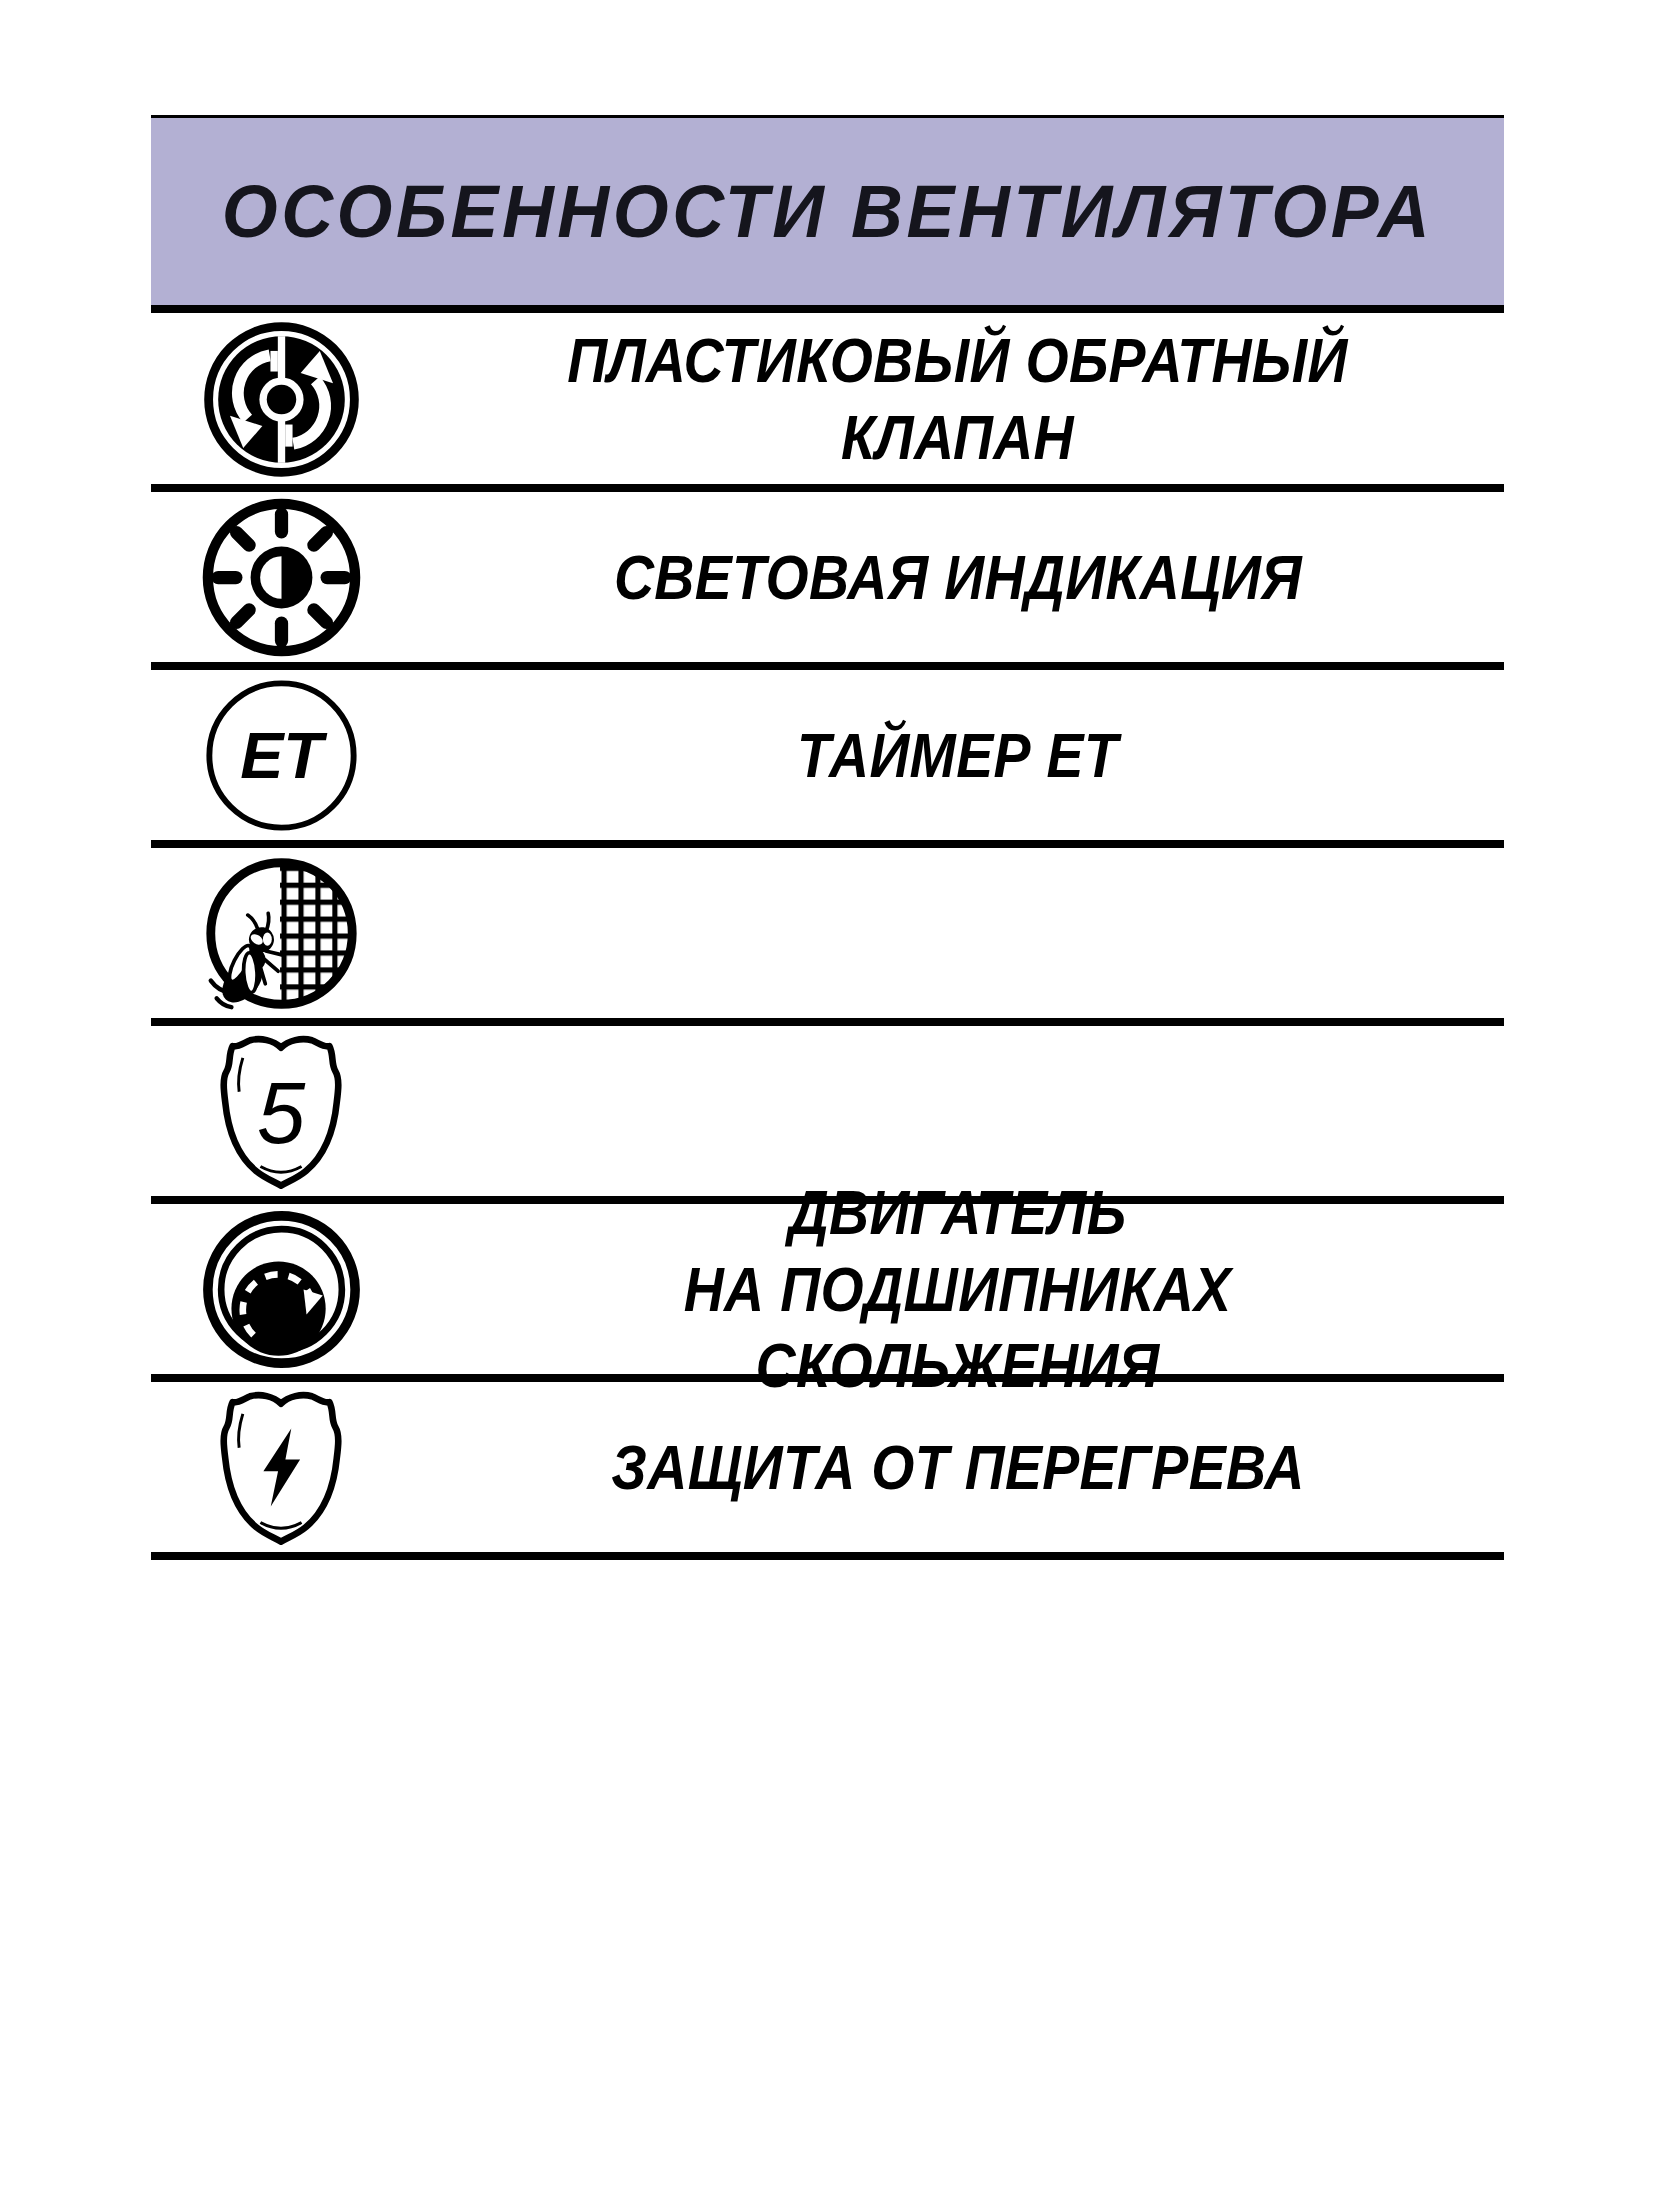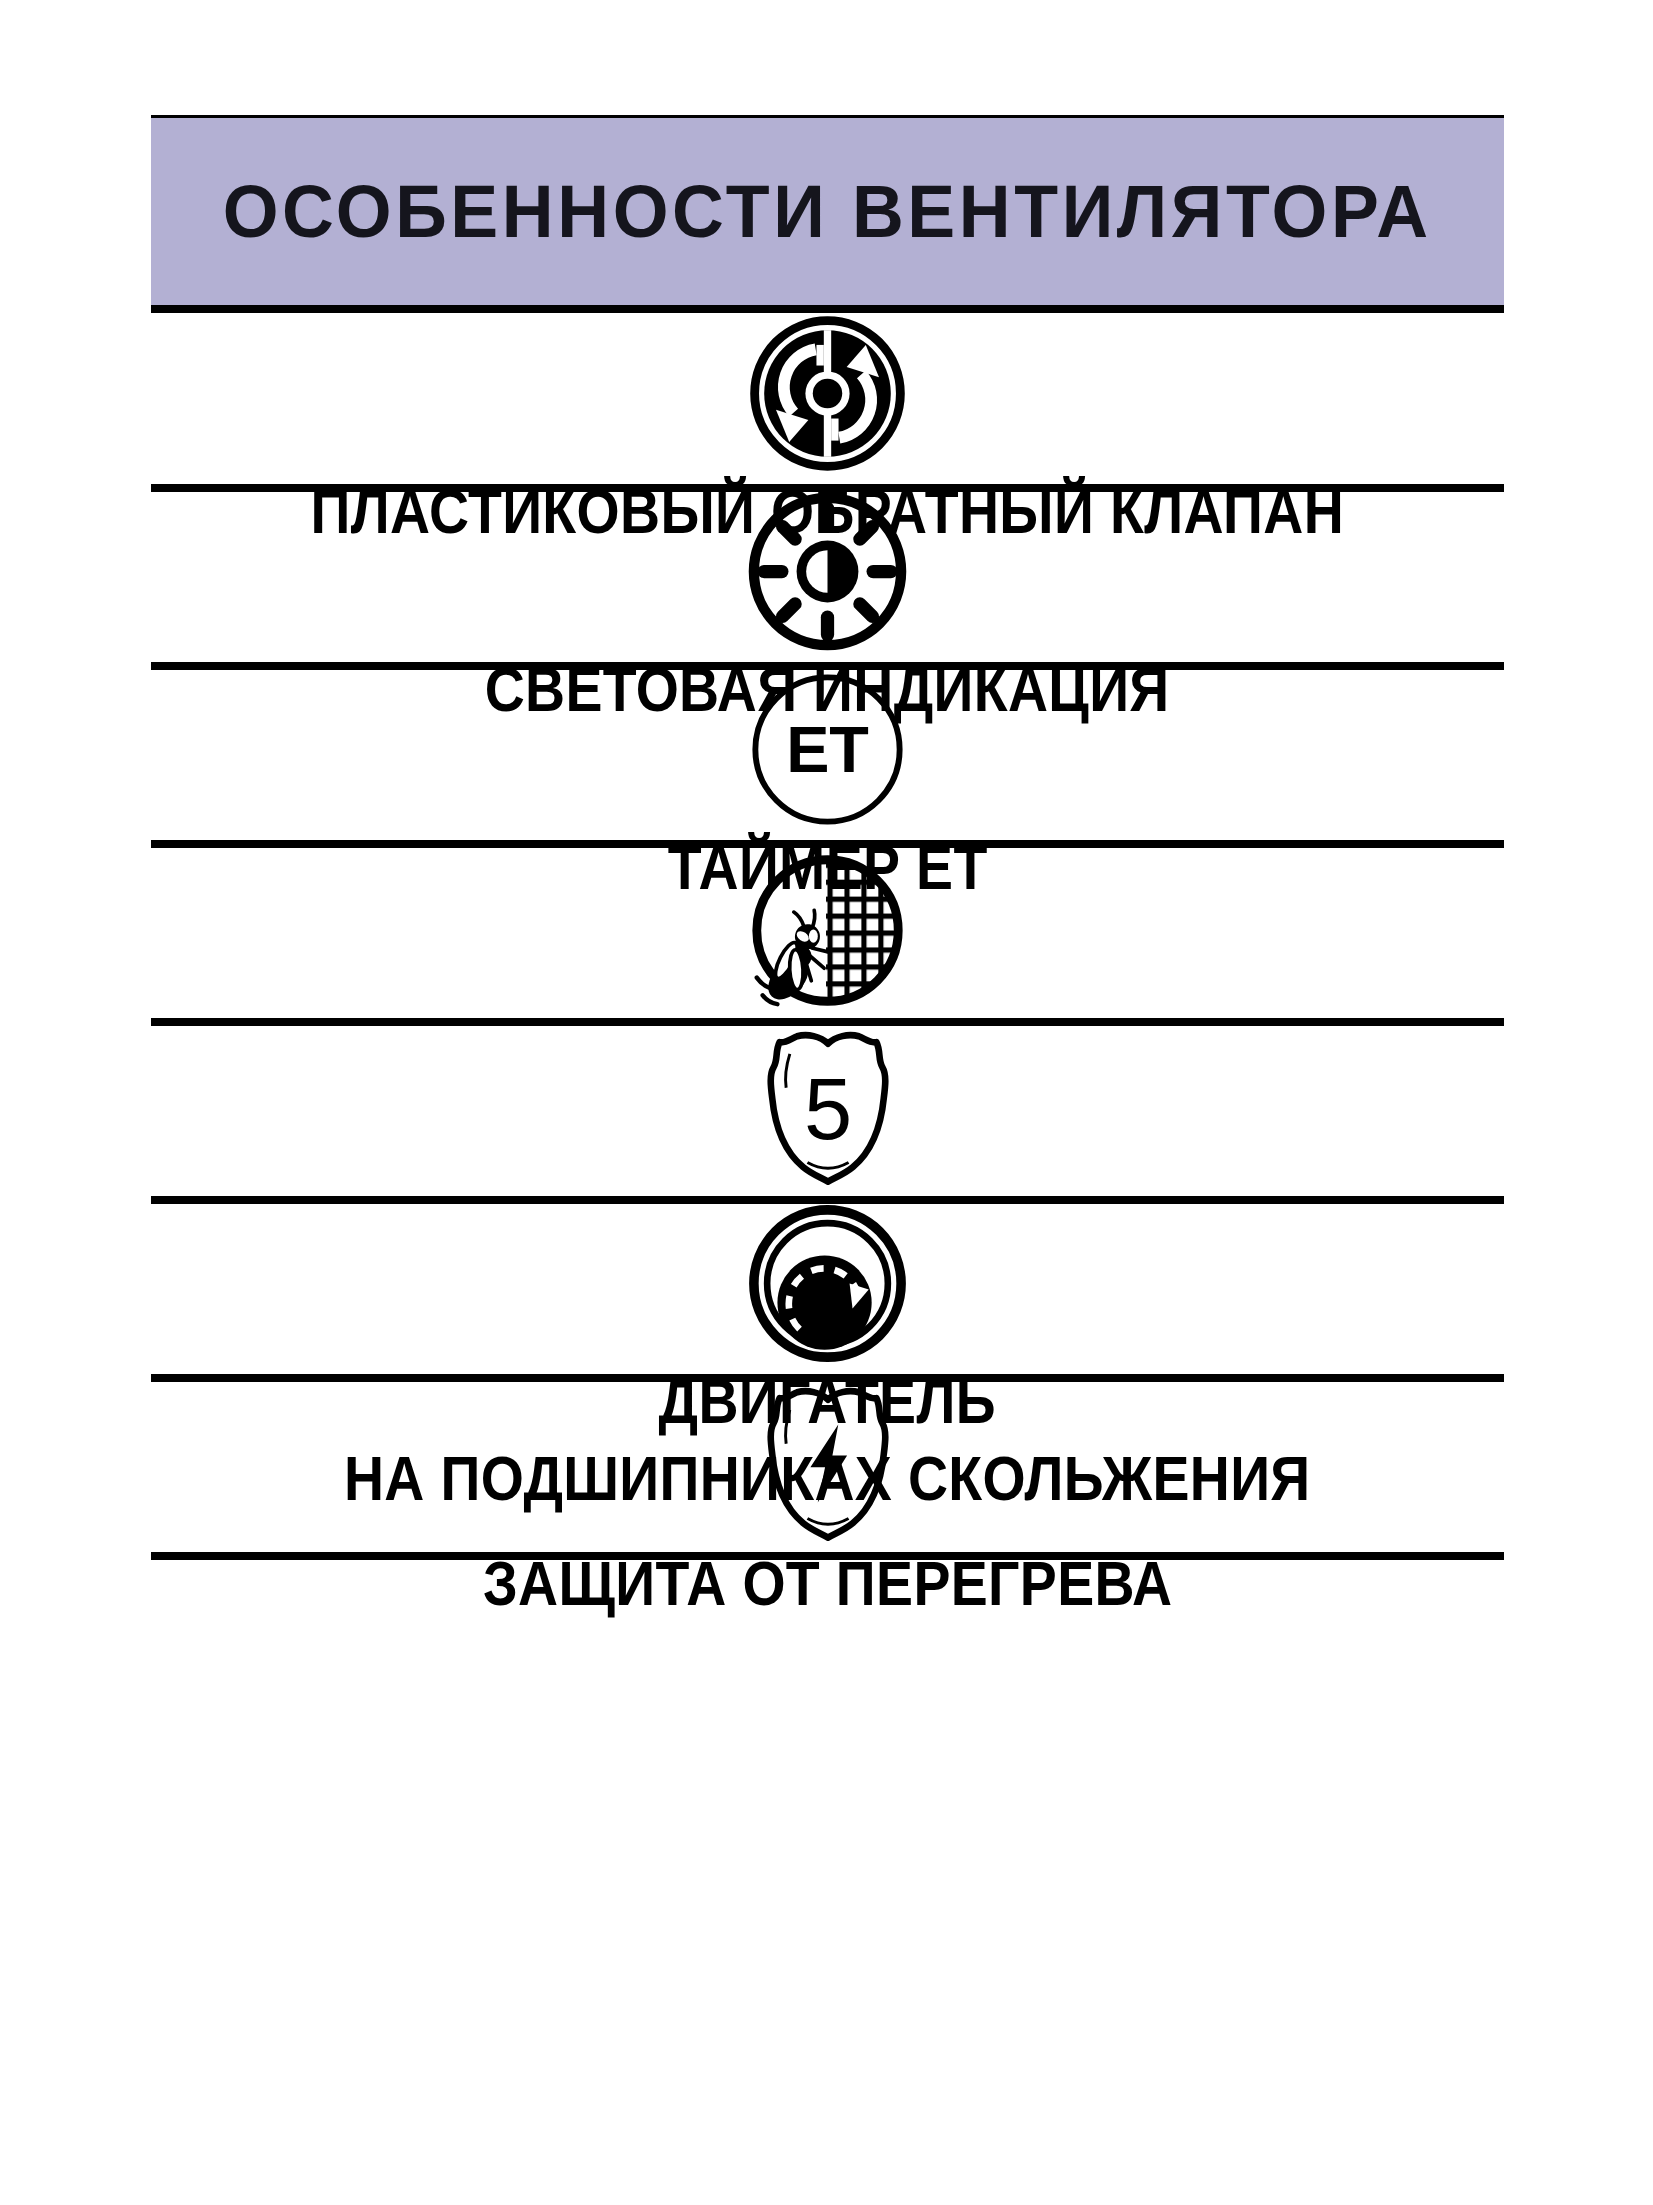--- a/index.html
+++ b/index.html
@@ -1,25 +1,25 @@
 <!DOCTYPE html>
 <html style="font-size:11.8px"><head>
 <meta charset="utf-8">
 <style>
   html,body{margin:0;padding:0;background:#ffffff;}
   .page{position:relative;width:1654px;height:1908px;background:#ffffff;overflow:hidden;
-        font-family:"Liberation Sans",sans-serif;}
+        font-family:"Liberation Sans",sans-serif;font-style:italic;}
   .band{position:absolute;left:151px;top:115px;width:1353px;height:198px;box-sizing:border-box;
         border-top:3.7px solid #000;border-bottom:8.8px solid #000;
         display:flex;align-items:center;justify-content:center;}
   .title{font-weight:700;font-size:74px;letter-spacing:3.7px;color:#15151d;
          transform:scaleX(0.97);transform-origin:50% 50%;white-space:nowrap;}
   .rows{position:absolute;left:151px;top:314px;width:1353px;}
   .feature-row{height:178px;box-sizing:border-box;border-bottom:8.8px solid #000;
-               display:flex;align-items:center;flex-direction:column;}
+               display:flex;align-items:center;}
   .icon-cell{width:260px;flex:none;display:flex;align-items:center;justify-content:center;}
   .label-cell{flex:1;display:flex;align-items:center;justify-content:center;}
   .feature-label{font-weight:700;font-size:63px;line-height:1.22;color:#000;
                  text-align:center;white-space:pre-line;letter-spacing:0.4px;
                  transform:scaleX(0.88);transform-origin:50% 50%;}
   svg{display:block;}
 </style>
 </head>
 <body>
 

